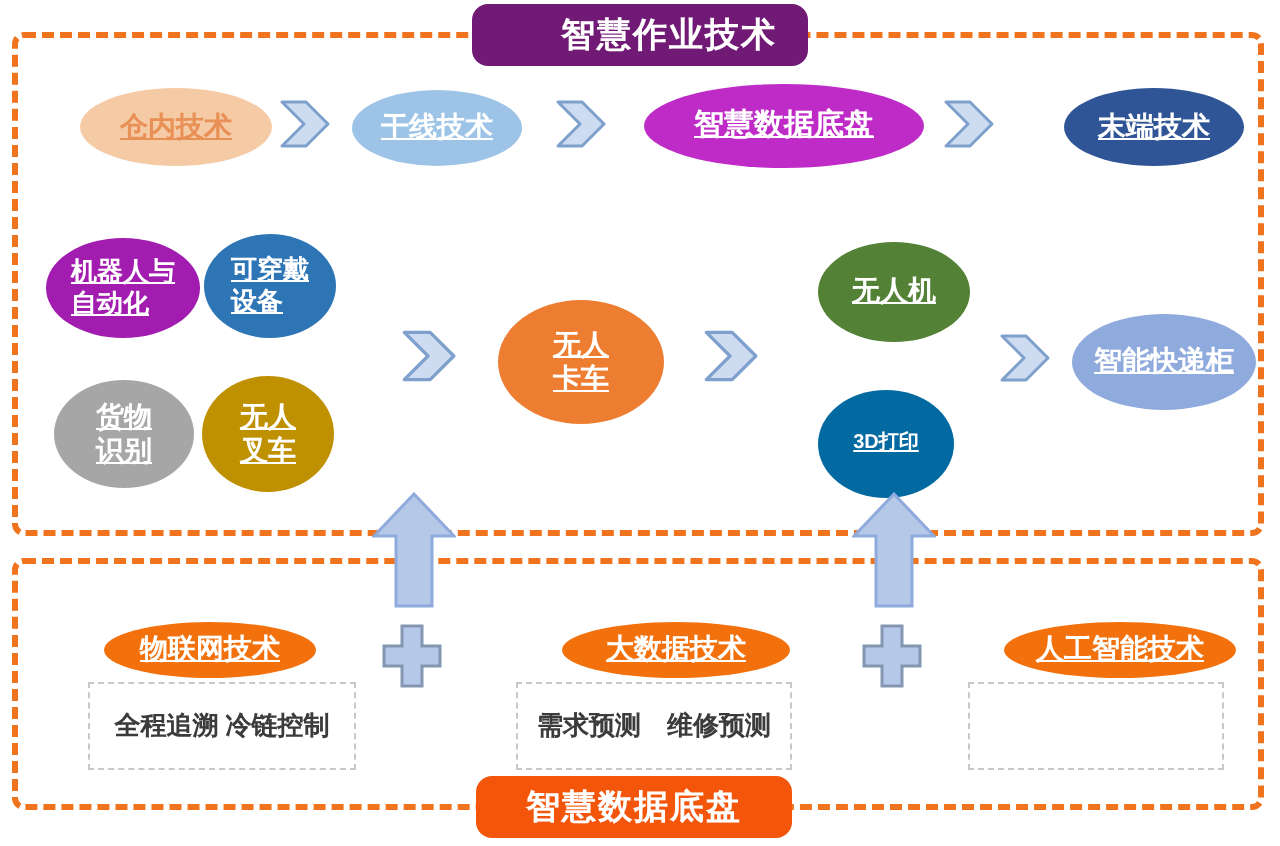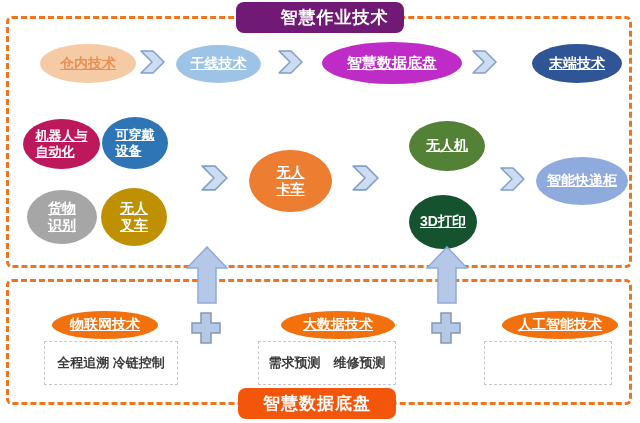--- a/index.html
+++ b/index.html
@@ -54,42 +54,42 @@
       <polygon points="2,1 14,1 25,12 14,23 2,23 13,12"></polygon>
       </svg>
     <div class="ell" style="left: 322px; top: 42px; width: 140px; height: 42px; font-size: 15px; background-color: rgb(190, 43, 199); color: rgb(255, 255, 255);">智慧数据底盘</div>
     <svg class="chev" style="left: 471px; top: 50px; fill: rgb(205, 220, 240); stroke: rgb(127, 159, 204);" width="26" height="24" viewBox="0 0 26 24">
       <polygon points="2,1 14,1 25,12 14,23 2,23 13,12"></polygon>
       </svg>
     <div class="ell" style="left: 532px; top: 44px; width: 90px; height: 39px; font-size: 14px; background-color: rgb(47, 85, 151); color: rgb(255, 255, 255);">末端技术</div>
   </div>
 
   <div>
-    <div class="ell" style="left: 23px; top: 119px; width: 77px; height: 50px; font-size: 13px; background-color: #be185d;">机器人与
+    <div class="ell" style="left: 23px; top: 119px; width: 77px; height: 50px; font-size: 13px; background-color: #a21caf;">机器人与
 自动化</div>
     <div class="ell" style="left: 102px; top: 117px; width: 66px; height: 52px; font-size: 13px; background-color: rgb(46, 117, 182);">可穿戴
 设备</div>
     <div class="ell" style="left: 27px; top: 190px; width: 70px; height: 54px; font-size: 14px; background-color: rgb(166, 166, 166);">货物
 识别</div>
     <div class="ell" style="left: 101px; top: 188px; width: 66px; height: 58px; font-size: 14px; background-color: rgb(191, 144, 0);">无人
 叉车</div>
 
     <svg class="chev" style="left: 200px; top: 165px; fill: rgb(205, 220, 240); stroke: rgb(127, 159, 204);" width="28" height="26" viewBox="0 0 26 24">
       <polygon points="2,1 14,1 25,12 14,23 2,23 13,12"></polygon>
       </svg>
 
     <div class="ell" style="left: 249px; top: 150px; width: 83px; height: 62px; font-size: 14px; background-color: rgb(237, 125, 49);">无人
 卡车</div>
 
     <svg class="chev" style="left: 351px; top: 165px; fill: rgb(205, 220, 240); stroke: rgb(127, 159, 204);" width="28" height="26" viewBox="0 0 26 24">
       <polygon points="2,1 14,1 25,12 14,23 2,23 13,12"></polygon>
       </svg>
 
     <div class="ell" style="left: 409px; top: 121px; width: 76px; height: 50px; font-size: 14px; background-color: rgb(83, 129, 53);">无人机</div>
-    <div class="ell" style="left: 409px; top: 195px; width: 68px; height: 54px; font-size: 14px; background-color: #14532d;">3D打印</div>
+    <div class="ell" style="left: 409px; top: 195px; width: 68px; height: 54px; font-size: 10px; background-color: #0369a1;">3D打印</div>
 
     <svg class="chev" style="left: 499px; top: 167px; fill: rgb(205, 220, 240); stroke: rgb(127, 159, 204);" width="26" height="24" viewBox="0 0 26 24">
       <polygon points="2,1 14,1 25,12 14,23 2,23 13,12"></polygon>
       </svg>
 
     <div class="ell" style="left: 536px; top: 157px; width: 92px; height: 48px; font-size: 14px; background-color: rgb(143, 170, 220);">智能快递柜</div>
   </div>
 
   <svg class="uparrow" style="left: 186px; top: 246px; fill: rgb(181, 200, 232); stroke: rgb(143, 170, 220);" width="42" height="58" viewBox="0 0 42 58">
     <polygon points="21,1 41,22 30,22 30,57 12,57 12,22 1,22"></polygon>

